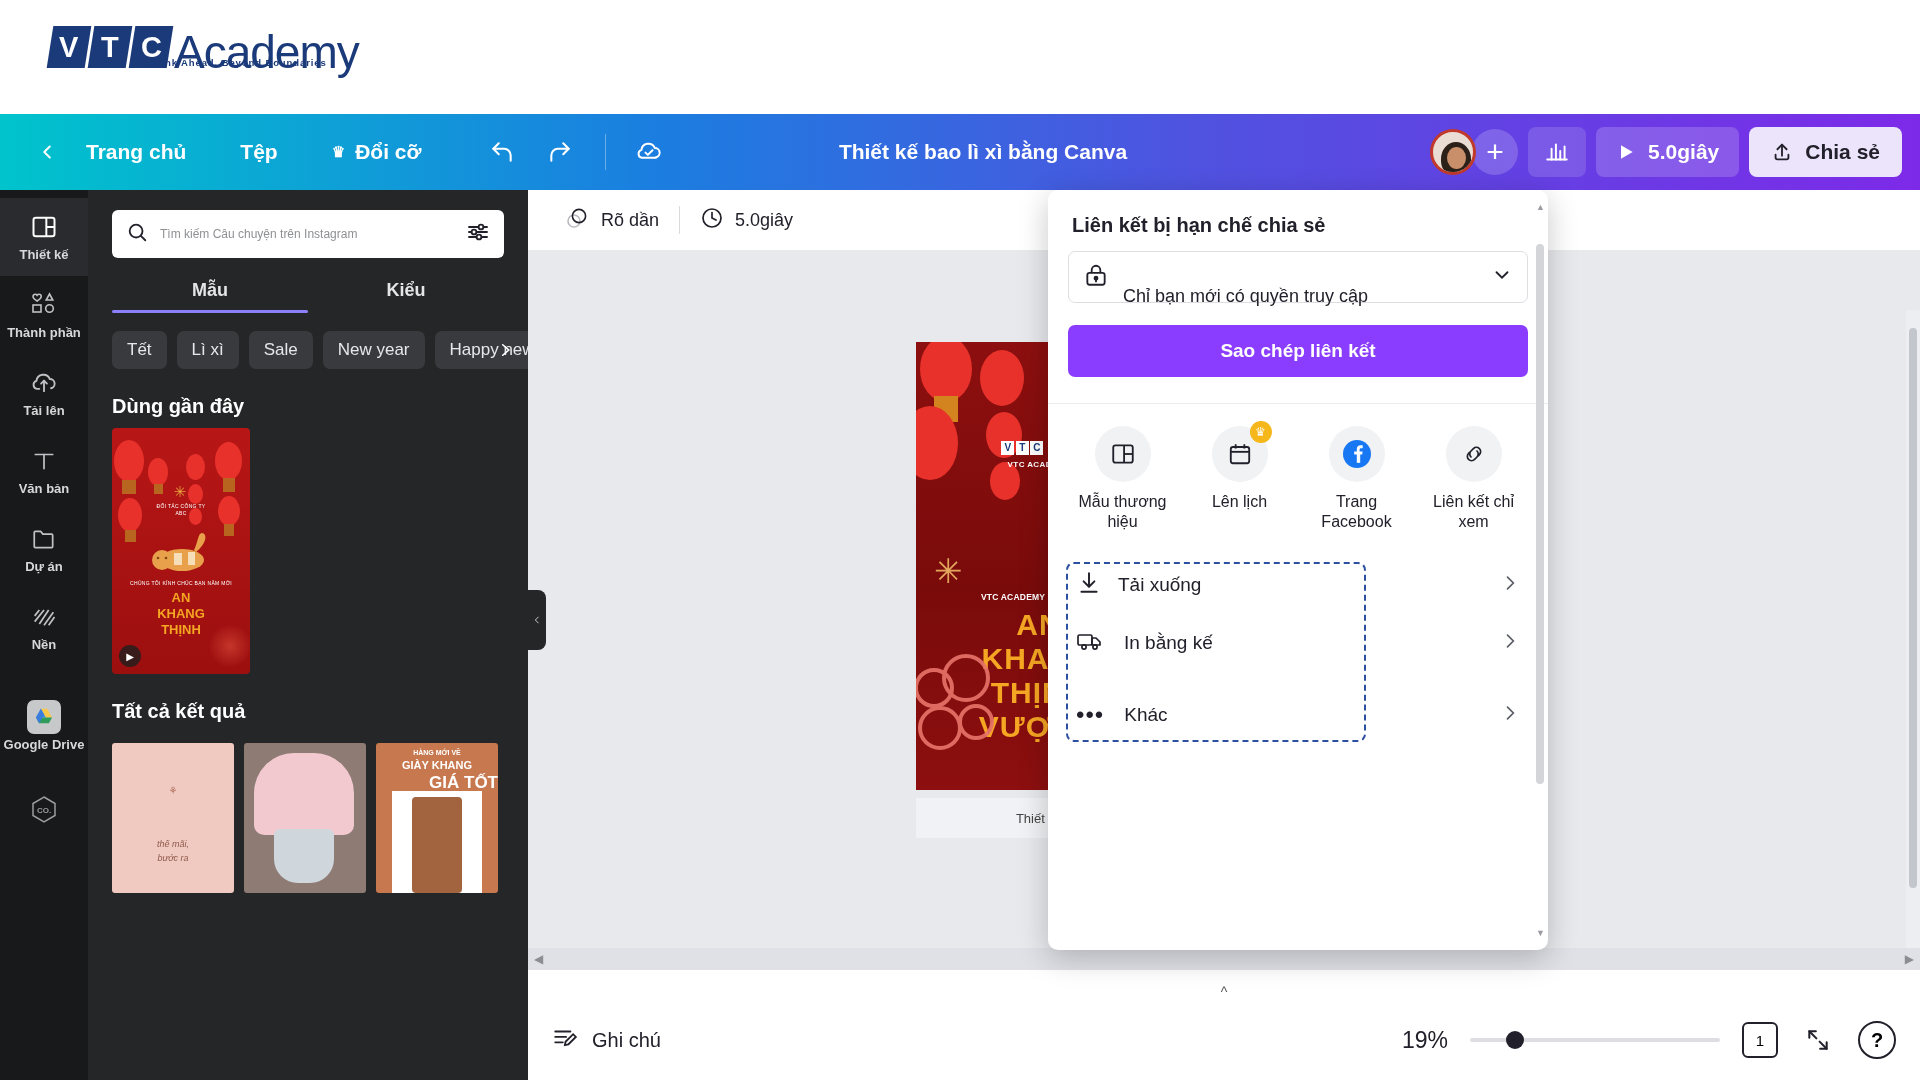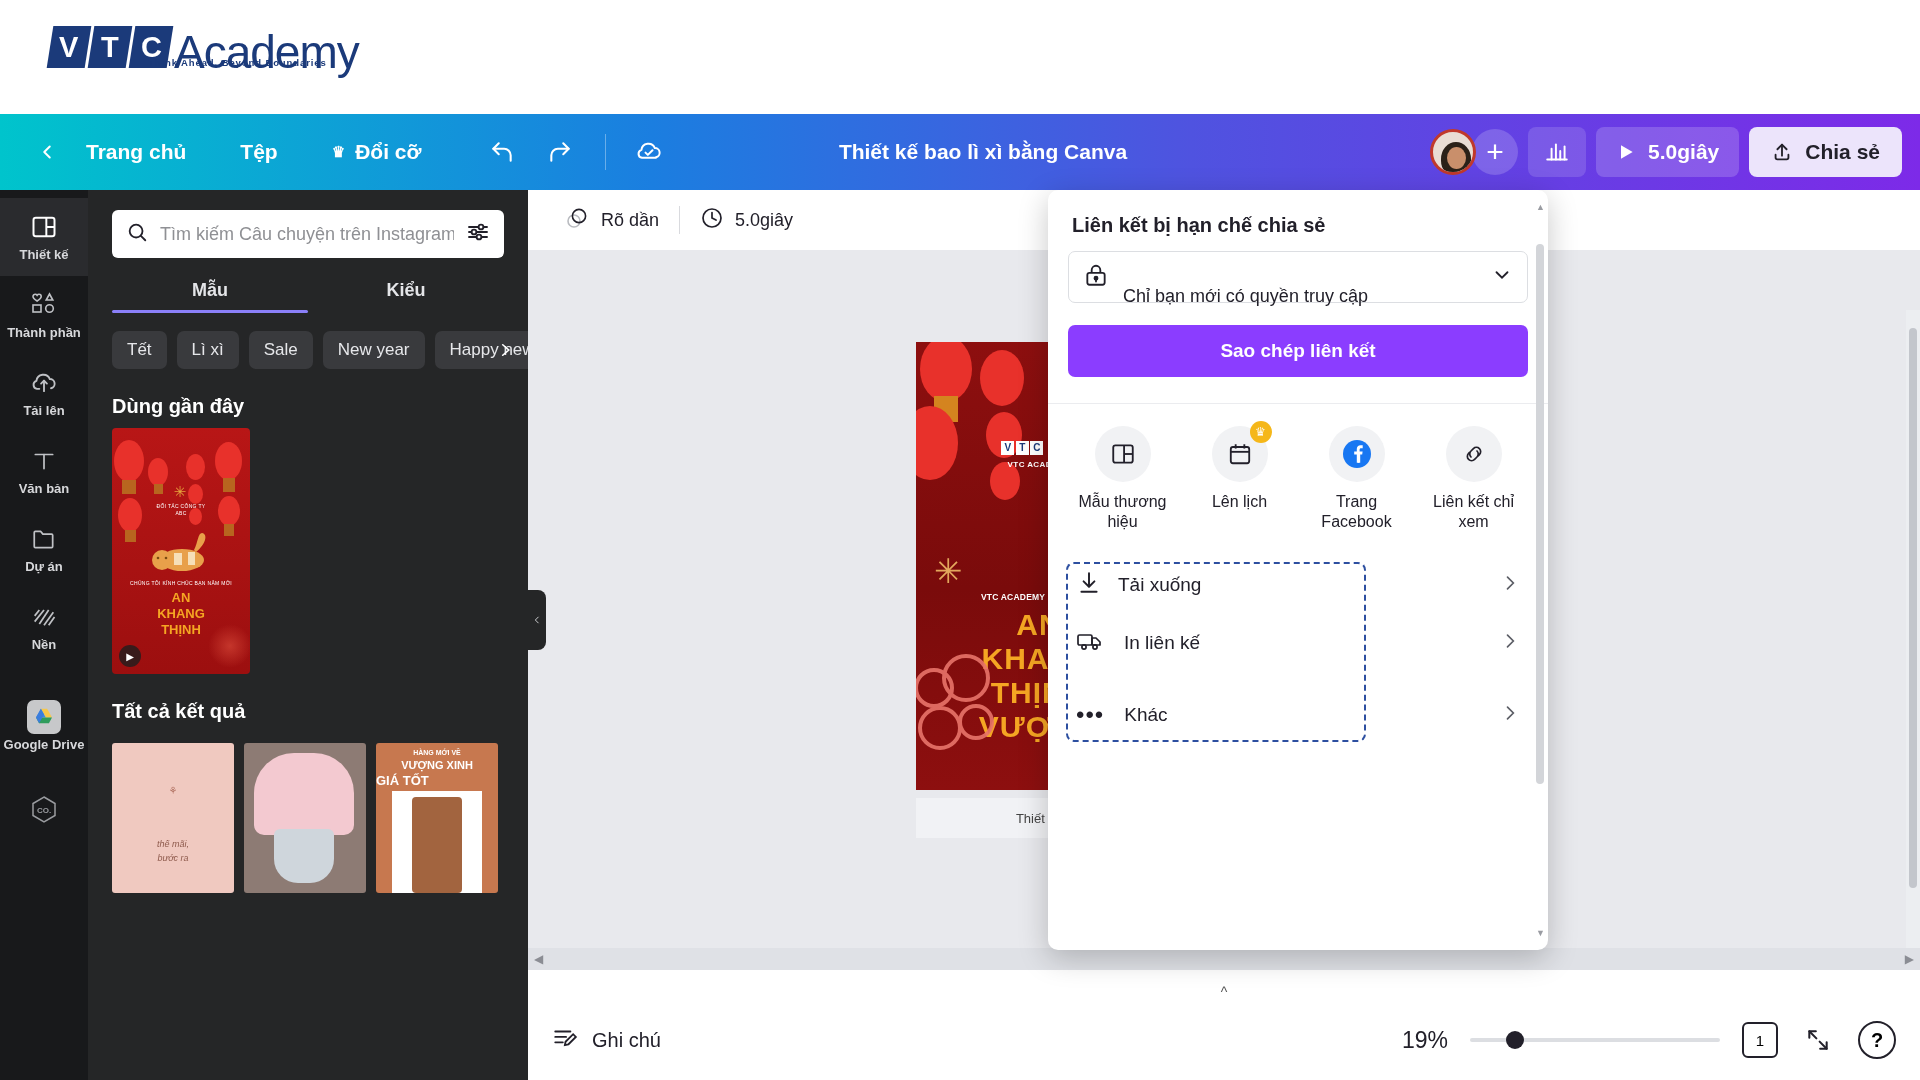--- a/index.html
+++ b/index.html
@@ -117,21 +117,21 @@
   .panel {
     position: absolute; left: 88px; top: 190px; width: 440px; height: 890px;
     background: #252627; overflow: hidden;
   }
   .search-wrap { padding: 20px 24px 0 24px; }
   .searchbox {
     height: 48px; background: #fff; border-radius: 6px;
     display: flex; align-items: center; padding: 0 14px; gap: 12px;
   }
   .search-input {
-    flex: 1; border: none; outline: none; font-size: 18px; color: #333;
+    flex: 1; border: none; outline: none; font-size: 12px; color: #333;
     font-family: "Liberation Sans", sans-serif; background: transparent;
   }
   .search-input::placeholder { color: #8f9094; }
   .tabs {
     display: flex; margin-top: 22px; padding: 0 24px; gap: 0;
   }
   .tab {
     flex: 1; text-align: center; font-size: 18px; font-weight: bold;
     color: #e4e5e8; padding-bottom: 12px; cursor: pointer; position: relative;
   }
@@ -595,22 +595,22 @@
         <div style="position:absolute;left:0;right:0;top:42px;text-align:center;color:#b07060;font-size:10px;">⚘</div>
         <div style="position:absolute;left:0;right:0;top:96px;text-align:center;color:#8e5a4c;font-size:9px;font-style:italic;">thế mãi,</div>
         <div style="position:absolute;left:0;right:0;top:110px;text-align:center;color:#8e5a4c;font-size:9px;font-style:italic;">bước ra</div>
       </div>
       <div class="result-card rc2">
         <div style="position:absolute;left:10px;top:10px;width:100px;height:82px;border-radius:40px 40px 10px 10px;background:#f3c9d0;"></div>
         <div style="position:absolute;left:30px;top:86px;width:60px;height:54px;border-radius:6px 6px 24px 24px;background:#cfd6dc;"></div>
       </div>
       <div class="result-card rc3">
         <div style="position:absolute;left:0;right:0;top:6px;text-align:center;color:#fff;font-size:7px;font-weight:bold;">HÀNG MỚI VỀ</div>
-        <div style="position:absolute;left:0;right:0;top:16px;text-align:center;color:#fff;font-size:11px;font-weight:bold;">VƯỢNG XINH</div>
-        <div style="position:absolute;left:0;right:0;top:30px;text-align:left;color:#fff;font-size:13px;font-weight:bold;">GIÁ TỐT</div>
+        <div style="position:absolute;left:0;right:0;top:16px;text-align:center;color:#fff;font-size:11px;font-weight:bold;">GIÀY KHANG</div>
+        <div style="position:absolute;left:0;right:0;top:30px;text-align:right;color:#fff;font-size:17px;font-weight:bold;">GIÁ TỐT</div>
         <div style="position:absolute;left:16px;top:48px;width:90px;height:102px;background:#fff;">
           <div style="position:absolute;left:20px;top:6px;width:50px;height:96px;background:#a2643f;border-radius:4px;"></div>
         </div>
       </div>
     </div>
   </div>
 
   <div class="collapse-handle">
     <svg width="10" height="14" viewBox="0 0 24 24" fill="none" stroke="#c9cacd" stroke-width="2.4" stroke-linecap="round">
         <polyline points="15 5 8 12 15 19"></polyline>
@@ -837,21 +837,21 @@
 
       <div class="sp-row">
         <span>
           <svg width="28" height="26" viewBox="0 0 28 24" fill="none" stroke="#22202a" stroke-width="1.7" stroke-linejoin="round">
               <rect x="2" y="6" width="14" height="10" rx="1.5"></rect>
               <path d="M16 9h4l4 4v3h-8z"></path>
               <circle cx="8" cy="18" r="2.1"></circle>
               <circle cx="19" cy="18" r="2.1"></circle>
             </svg>
         </span>
-        <span class="sp-row-label">In liên kế</span>
+        <span class="sp-row-label">In bằng kế</span>
         <span class="chev">
           <svg width="20" height="20" viewBox="0 0 24 24" fill="none" stroke="#5c5e66" stroke-width="2" stroke-linecap="round">
               <polyline points="9 5 16 12 9 19"></polyline>
             </svg>
         </span>
       </div>
 
       <div class="sp-row" style="margin-top:14px;">
         <span style="font-size:24px;letter-spacing:1px;color:#22202a;line-height:10px;">•••</span>
         <span class="sp-row-label">Khác</span>

